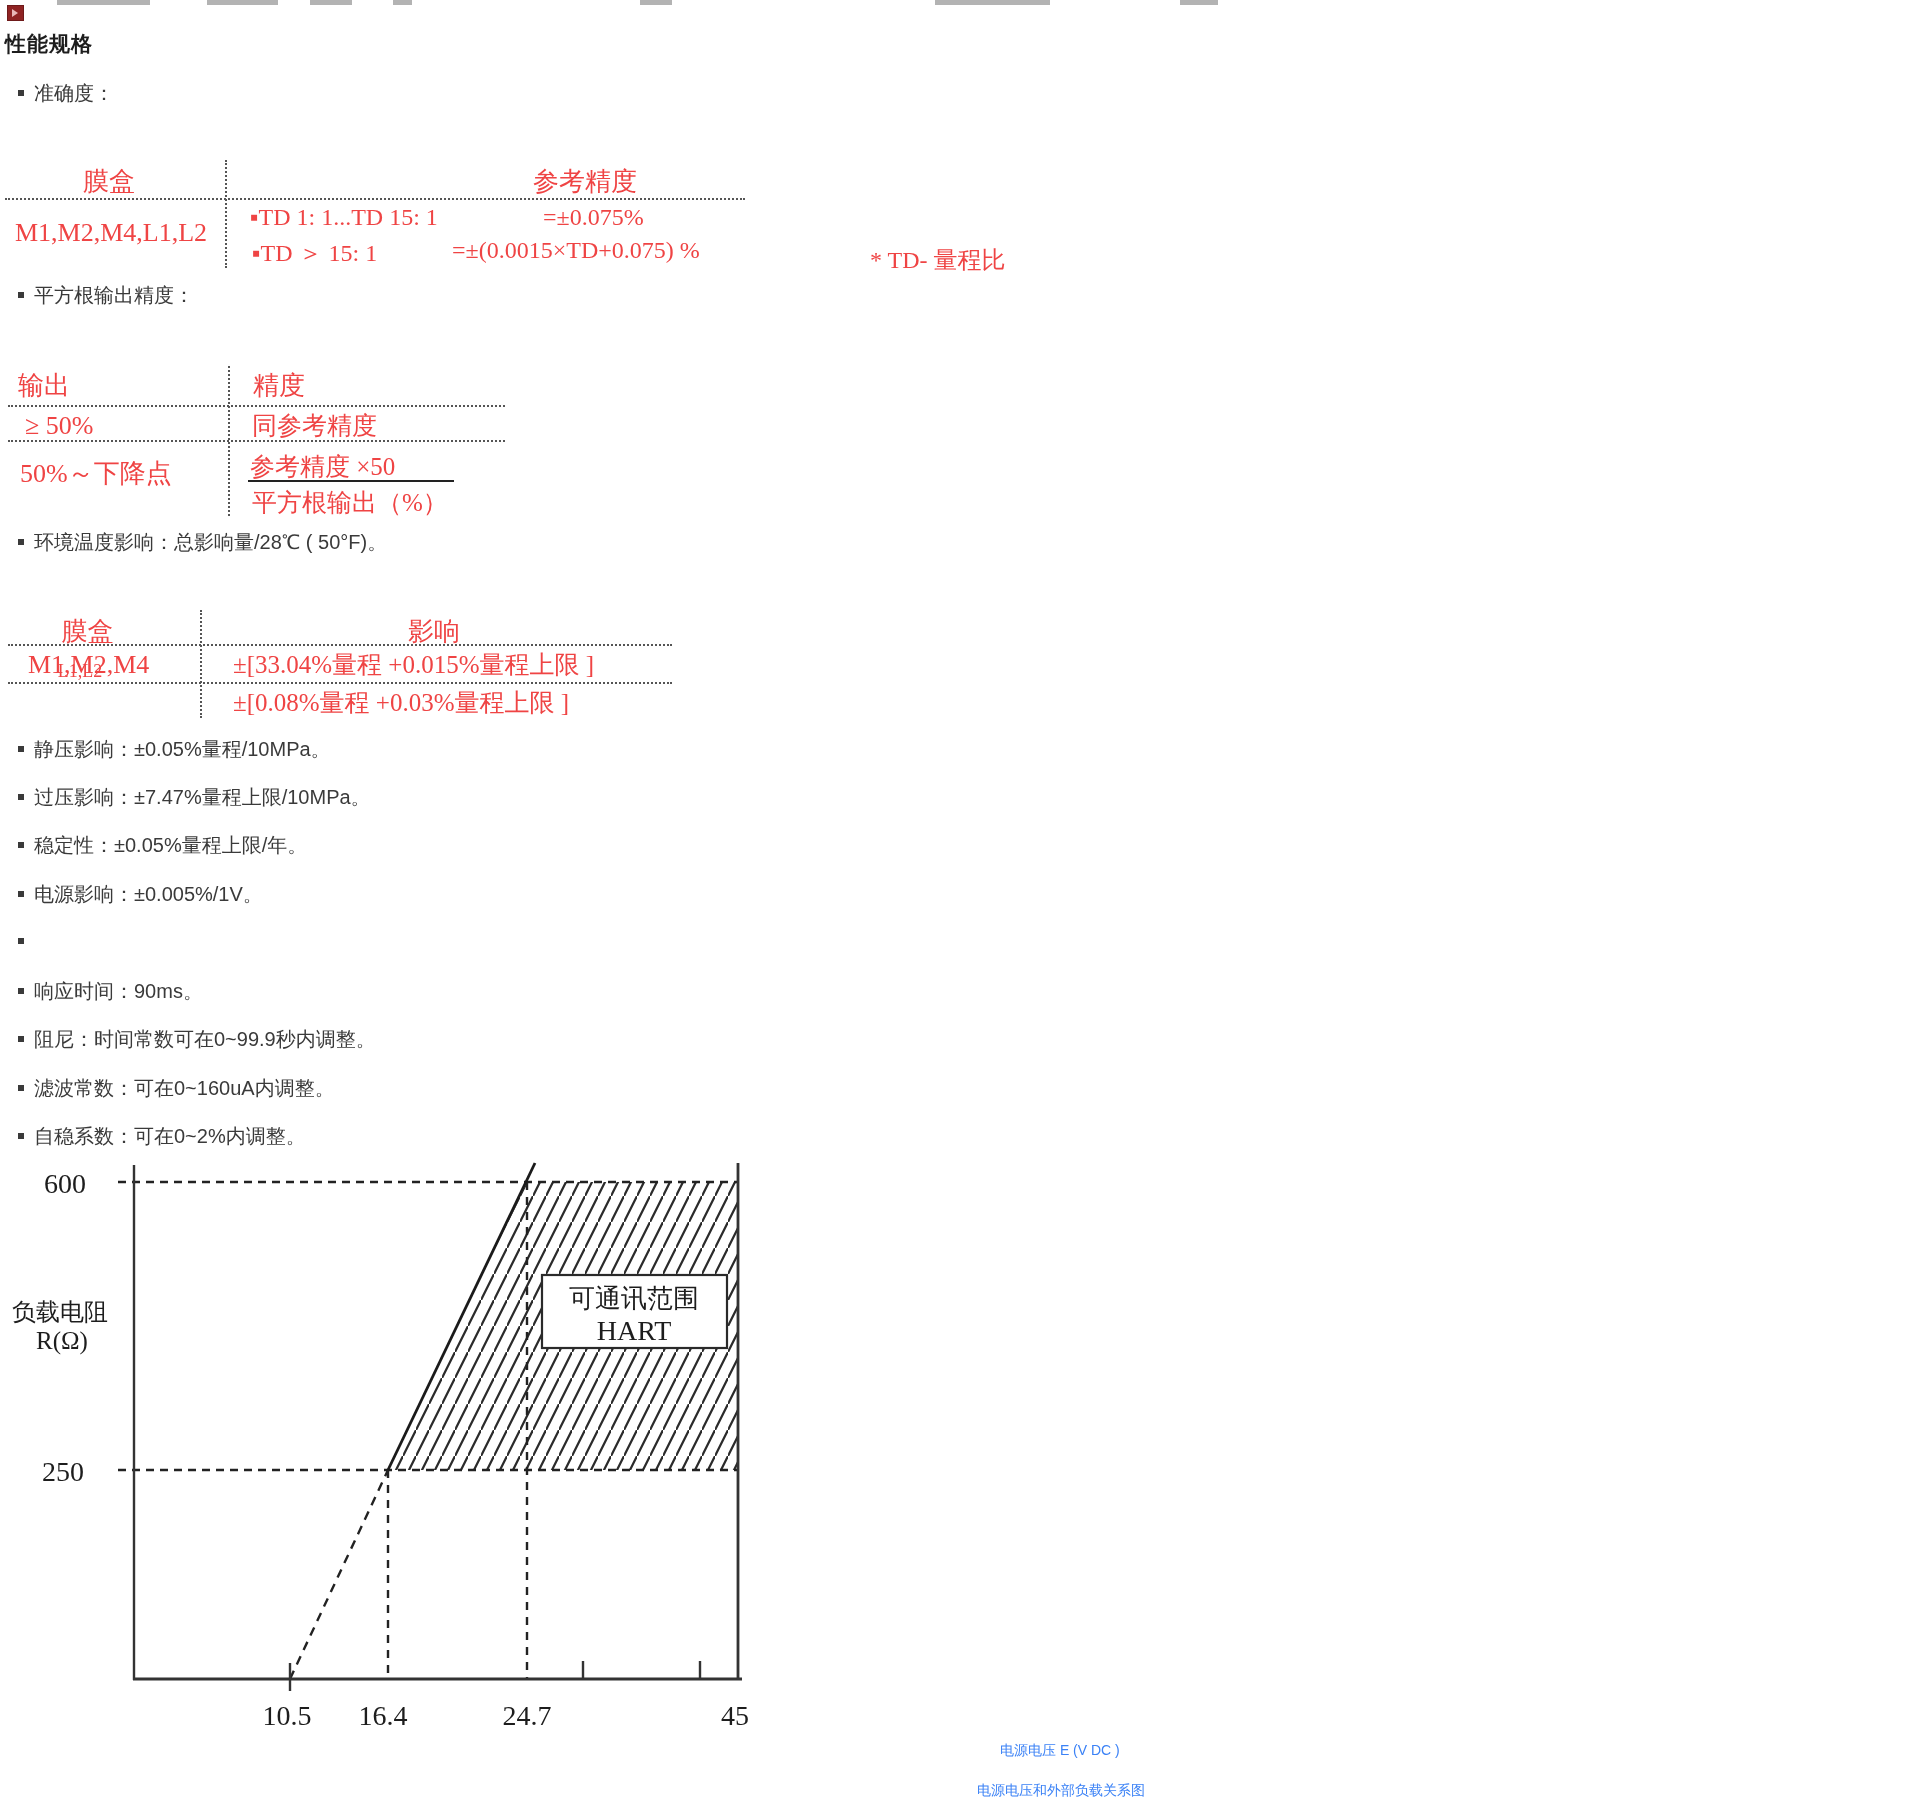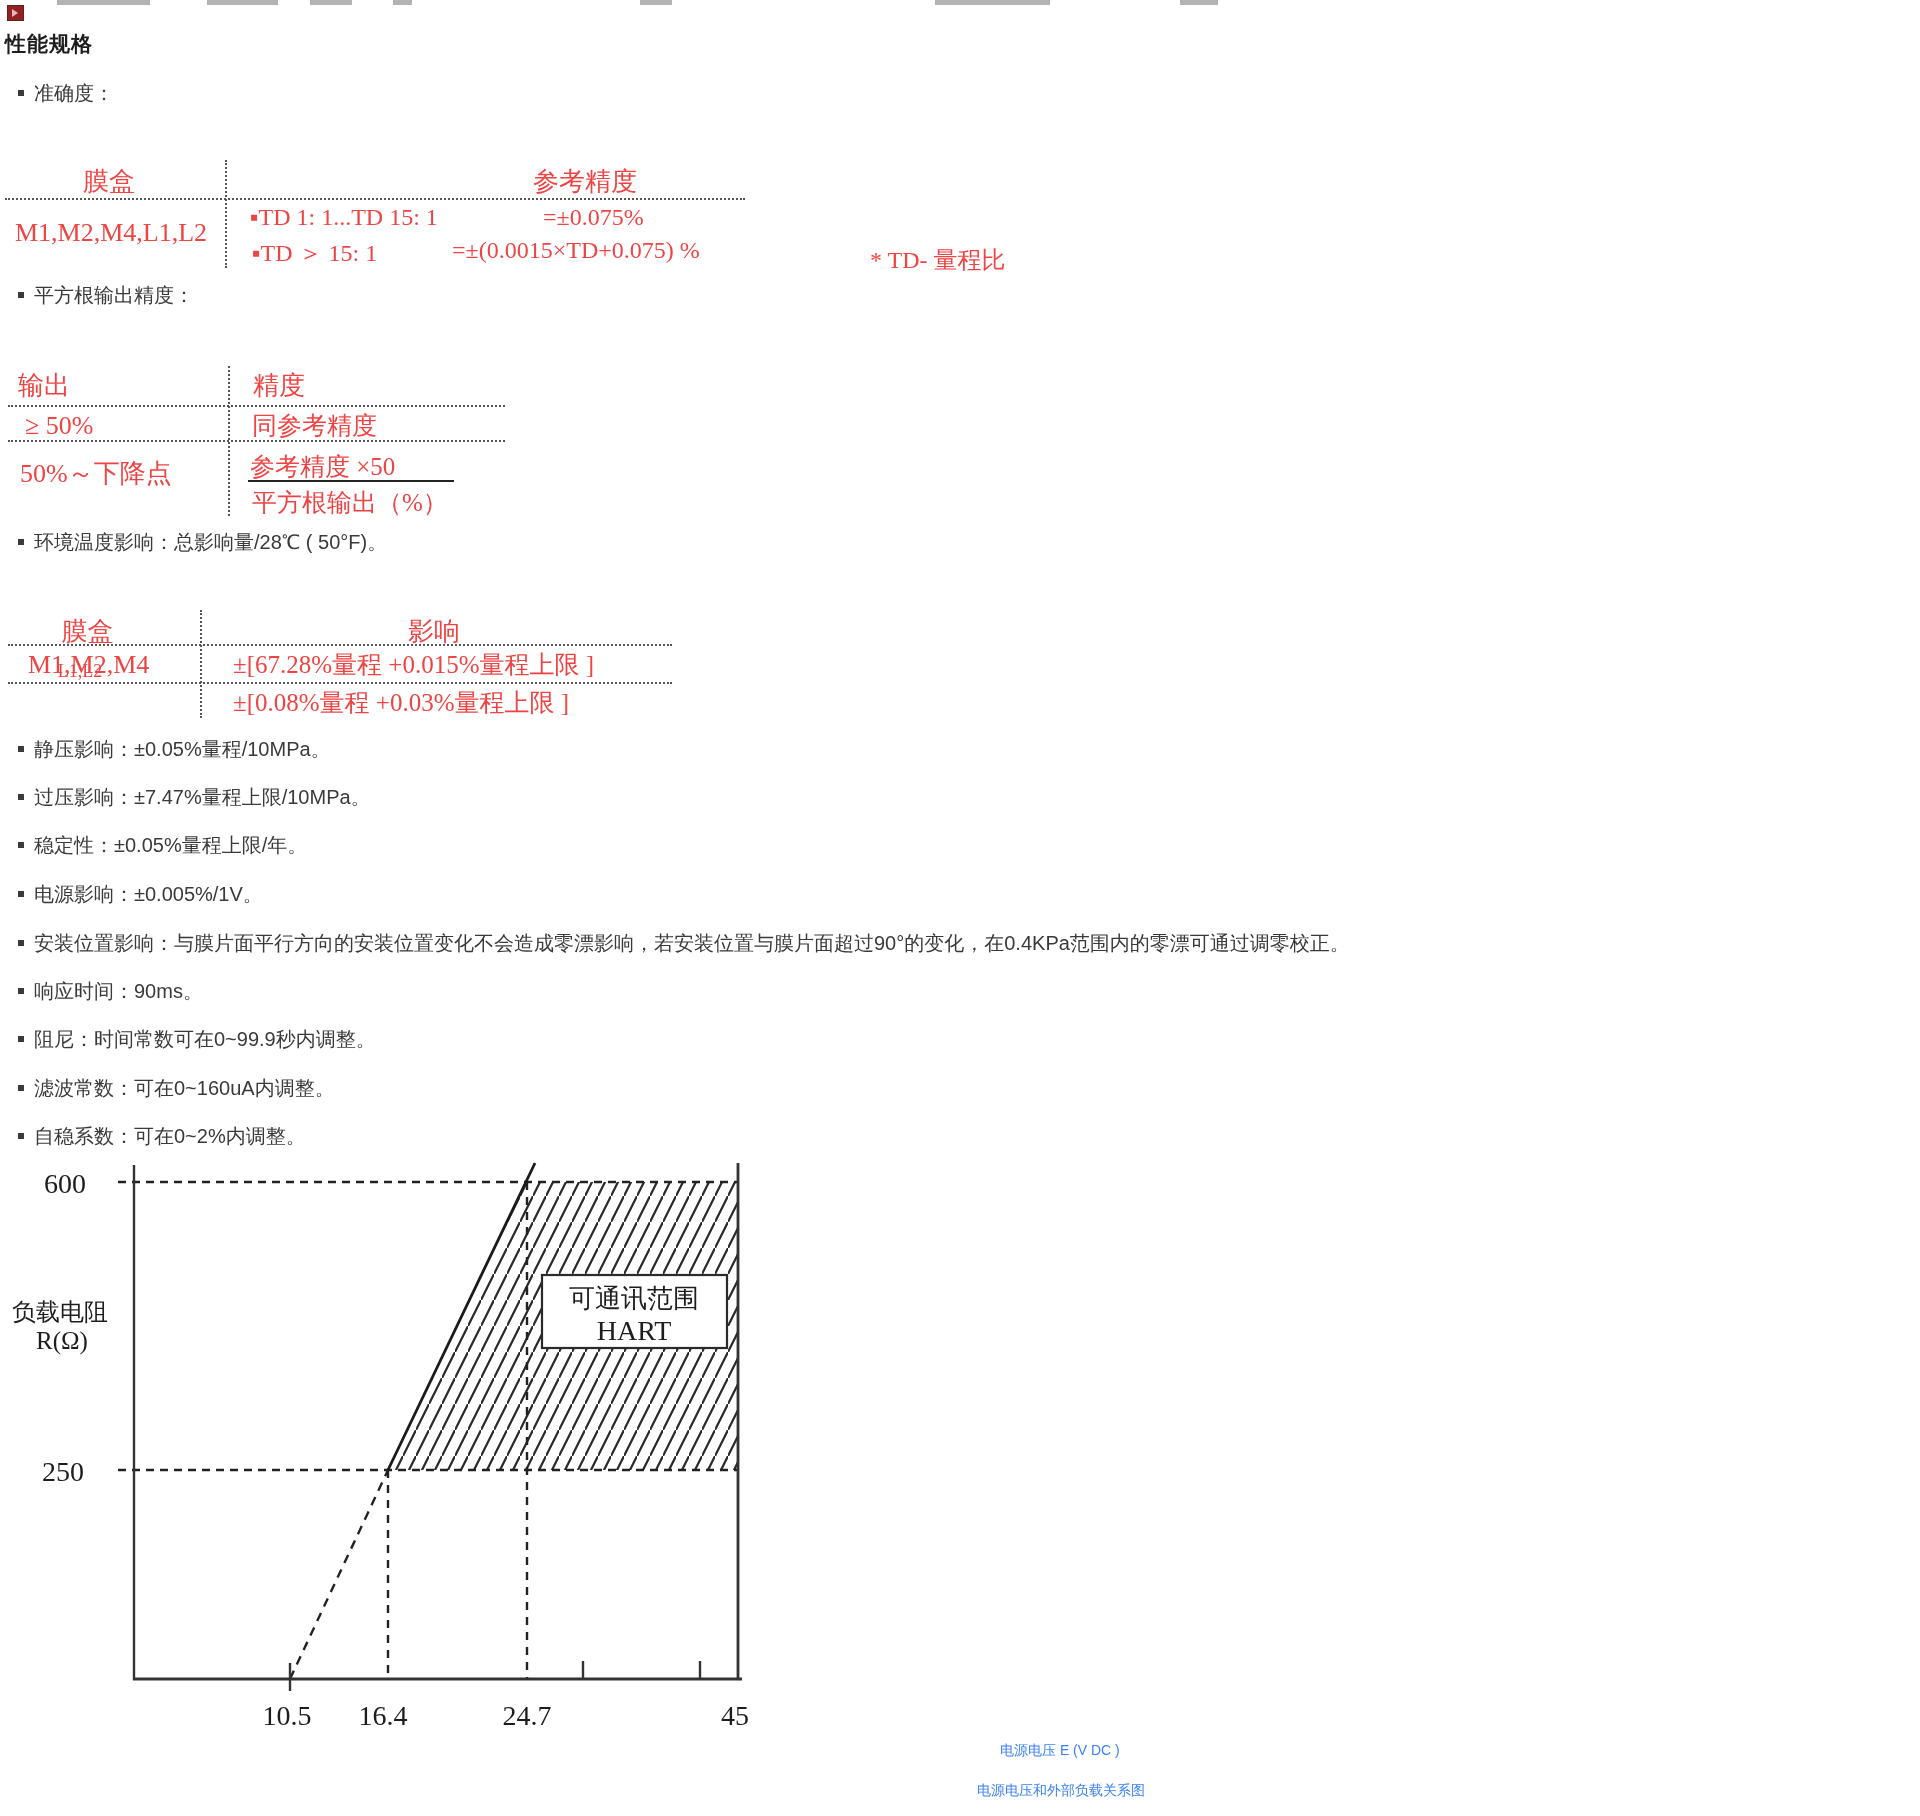--- a/index.html
+++ b/index.html
@@ -73,30 +73,30 @@
 
   <div class="bullet" style="left:18px;top:529px;">
     <span class="bm"></span><span>环境温度影响：总影响量/28℃ ( 50°F)。</span>
   </div>
 
   <div class="abs serif t-head center" style="left:40px;top:614px;width:95px;">膜盒</div>
   <div class="abs serif t-head" style="left:408px;top:614px;">影响</div>
   <div class="dot-v" style="left:200px;top:610px;height:108px;"></div>
   <div class="dot-h" style="left:8px;top:644px;width:664px;"></div>
   <div class="abs serif t-cell" style="left:28px;top:650px;font-size:26px;">M1,M2,M4</div>
-  <div class="abs serif t-cell" style="left:233px;top:648px;font-size:25px;">±[67.28%量程 +0.015%量程上限 ]</div>
+  <div class="abs serif t-cell" style="left:233px;top:648px;font-size:25px;">±[33.04%量程 +0.015%量程上限 ]</div>
   <div class="dot-h" style="left:8px;top:682px;width:664px;"></div>
   <div class="abs serif t-cell center" style="left:40px;top:661px;width:80px;font-size:18px;">L1,L2</div>
   <div class="abs serif t-cell" style="left:233px;top:686px;font-size:25px;">±[0.08%量程 +0.03%量程上限 ]</div>
 
   <div class="bullet" style="left:18px;top:736px;"><span class="bm"></span><span>静压影响：±0.05%量程/10MPa。</span></div>
   <div class="bullet" style="left:18px;top:784px;"><span class="bm"></span><span>过压影响：±7.47%量程上限/10MPa。</span></div>
   <div class="bullet" style="left:18px;top:832px;"><span class="bm"></span><span>稳定性：±0.05%量程上限/年。</span></div>
   <div class="bullet" style="left:18px;top:881px;text-align:right;"><span class="bm"></span><span>电源影响：±0.005%/1V。</span></div>
-  <div class="bullet" style="left:18px;top:930px;"><span class="bm"></span><span>安装位置影响：与膜片面平行方向的安装位置变化不会造成零漂影响，若安装位置与膜片面超过90°的变化，在0.4KPa范围内的零漂可通过调零校正。</span></div>
+  <div class="bullet" style="left:18px;top:930px;"><span class="bm"></span></div>
   <div class="bullet" style="left:18px;top:978px;"><span class="bm"></span><span>响应时间：90ms。</span></div>
   <div class="bullet" style="left:18px;top:1026px;"><span class="bm"></span><span>阻尼：时间常数可在0~99.9秒内调整。</span></div>
   <div class="bullet" style="left:18px;top:1075px;"><span class="bm"></span><span>滤波常数：可在0~160uA内调整。</span></div>
   <div class="bullet" style="left:18px;top:1123px;"><span class="bm"></span><span>自稳系数：可在0~2%内调整。</span></div>
 
   <svg class="abs" style="left:0;top:1155px;" width="790" height="600" viewBox="0 1155 790 600">
     <defs>
       <pattern id="hatch" width="13" height="26" patternUnits="userSpaceOnUse">
         <line x1="13" y1="0" x2="0" y2="26" stroke="#2a2a2a" stroke-width="2.2"></line>
       </pattern>

